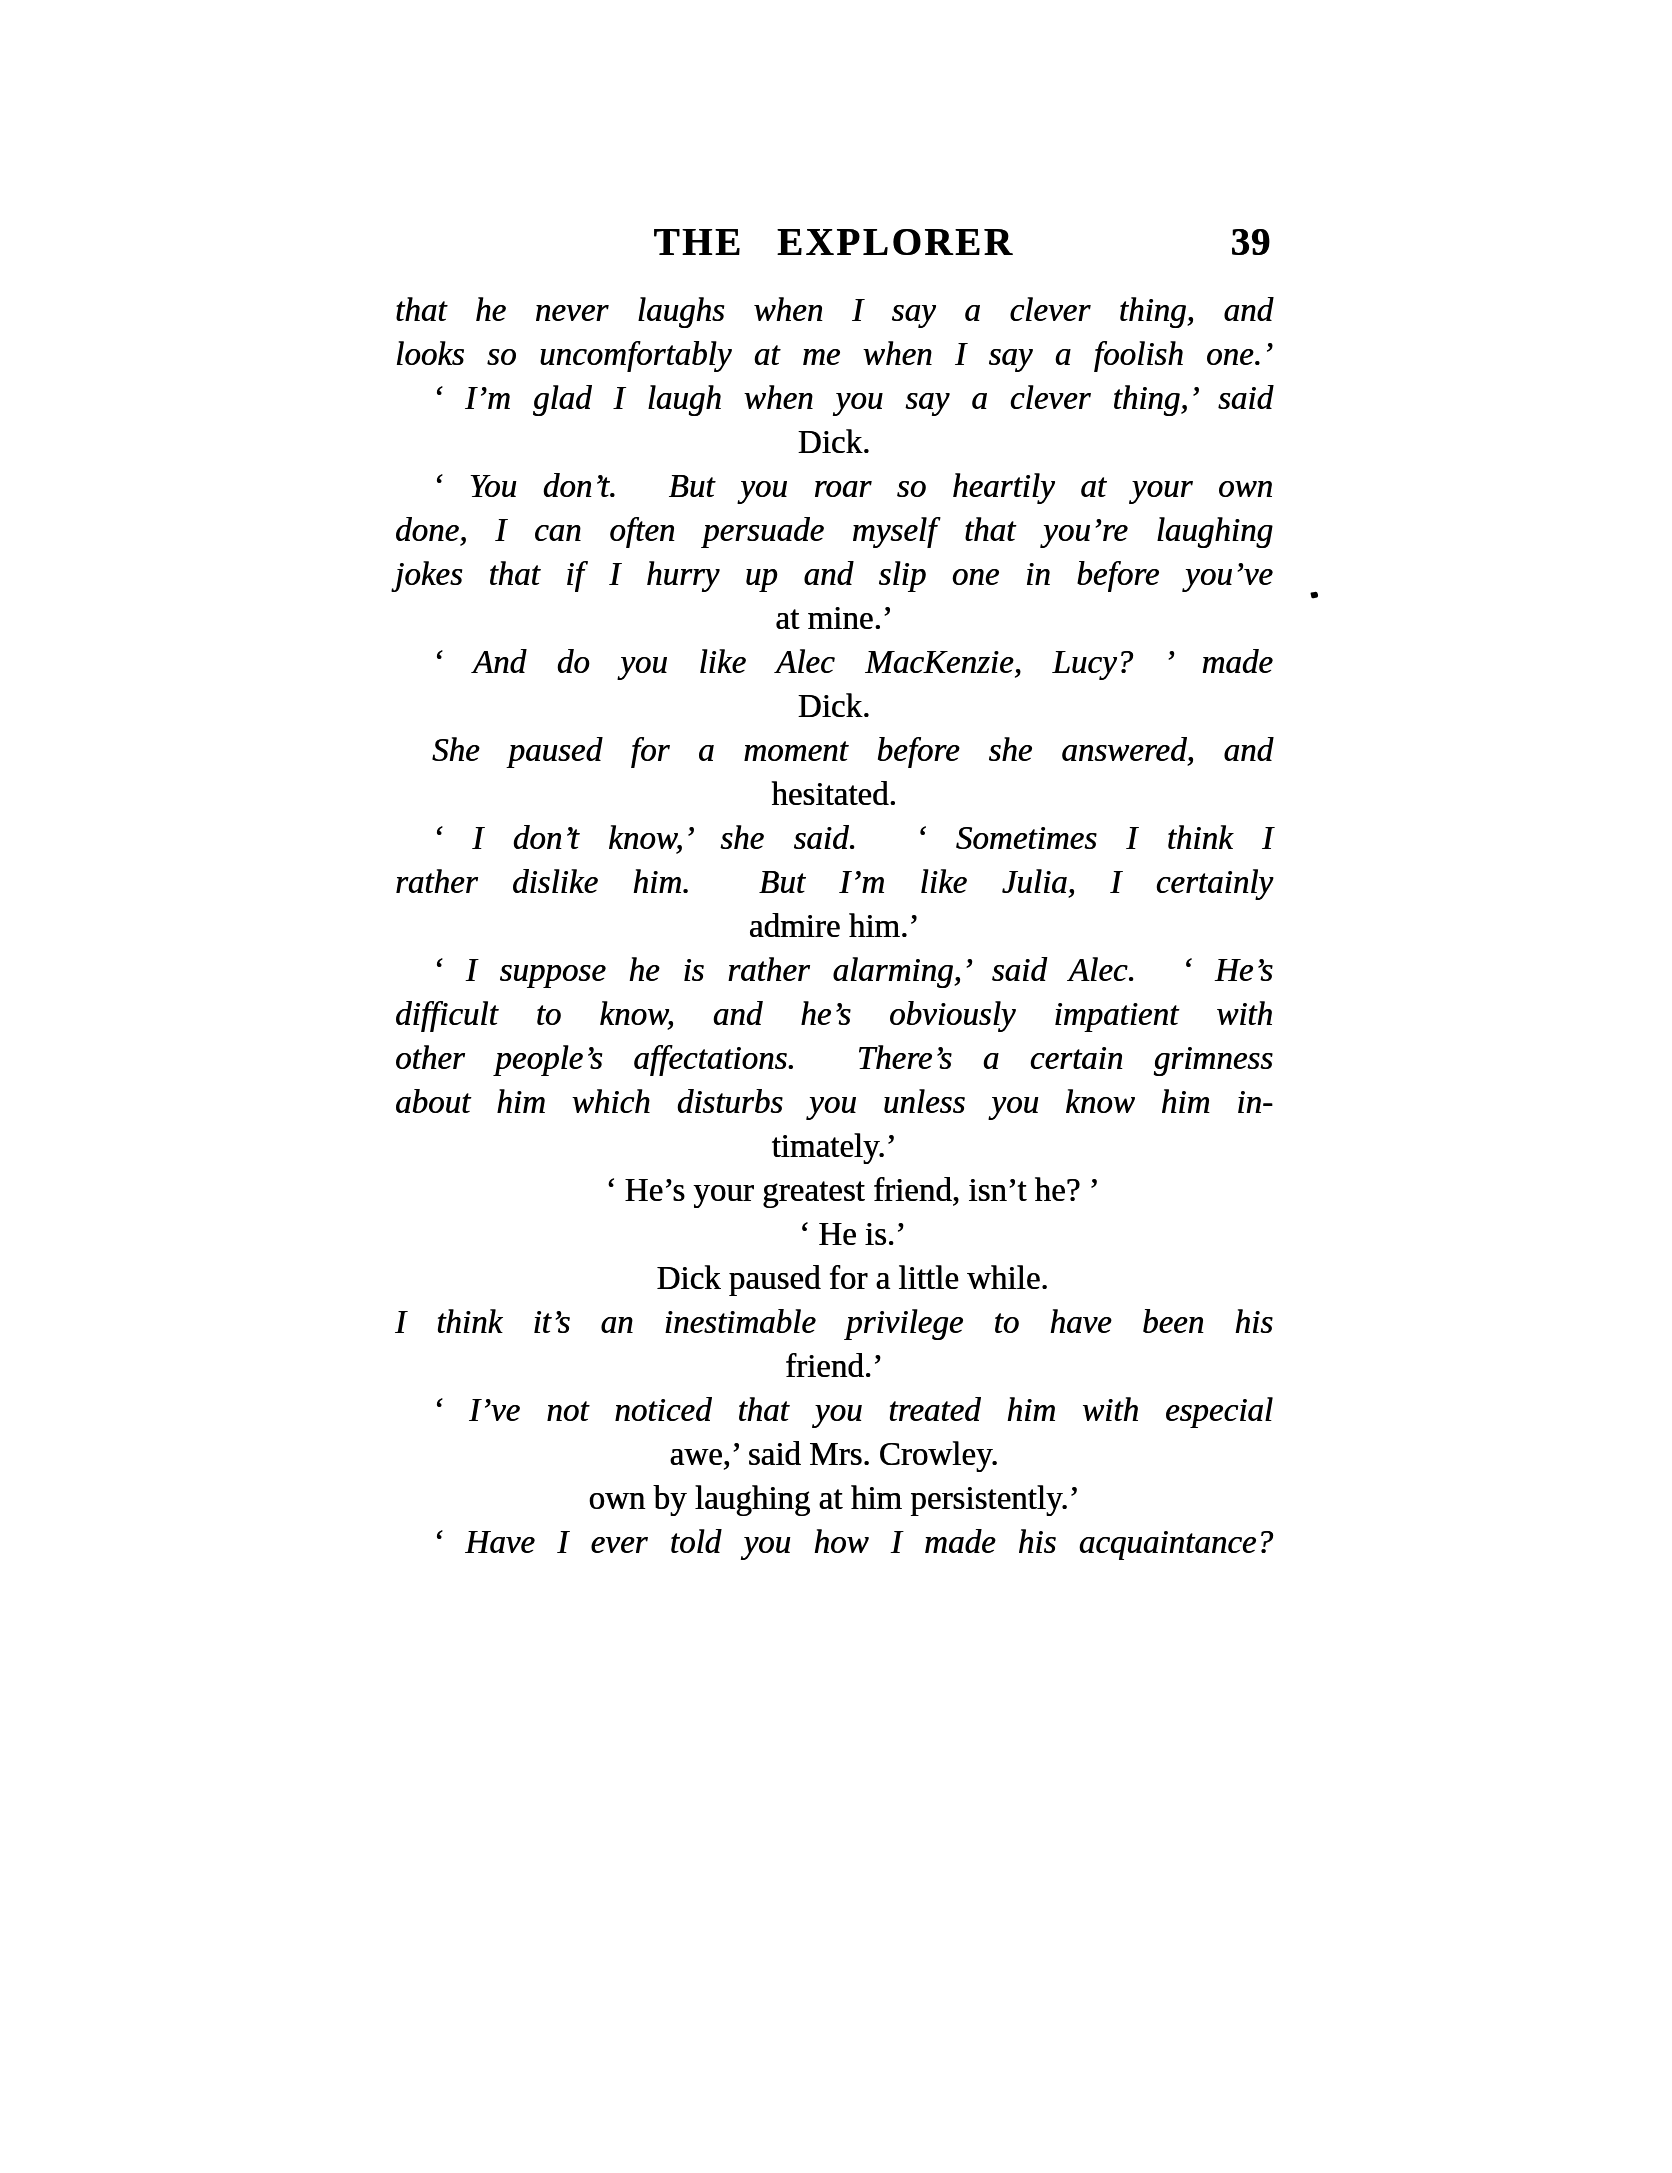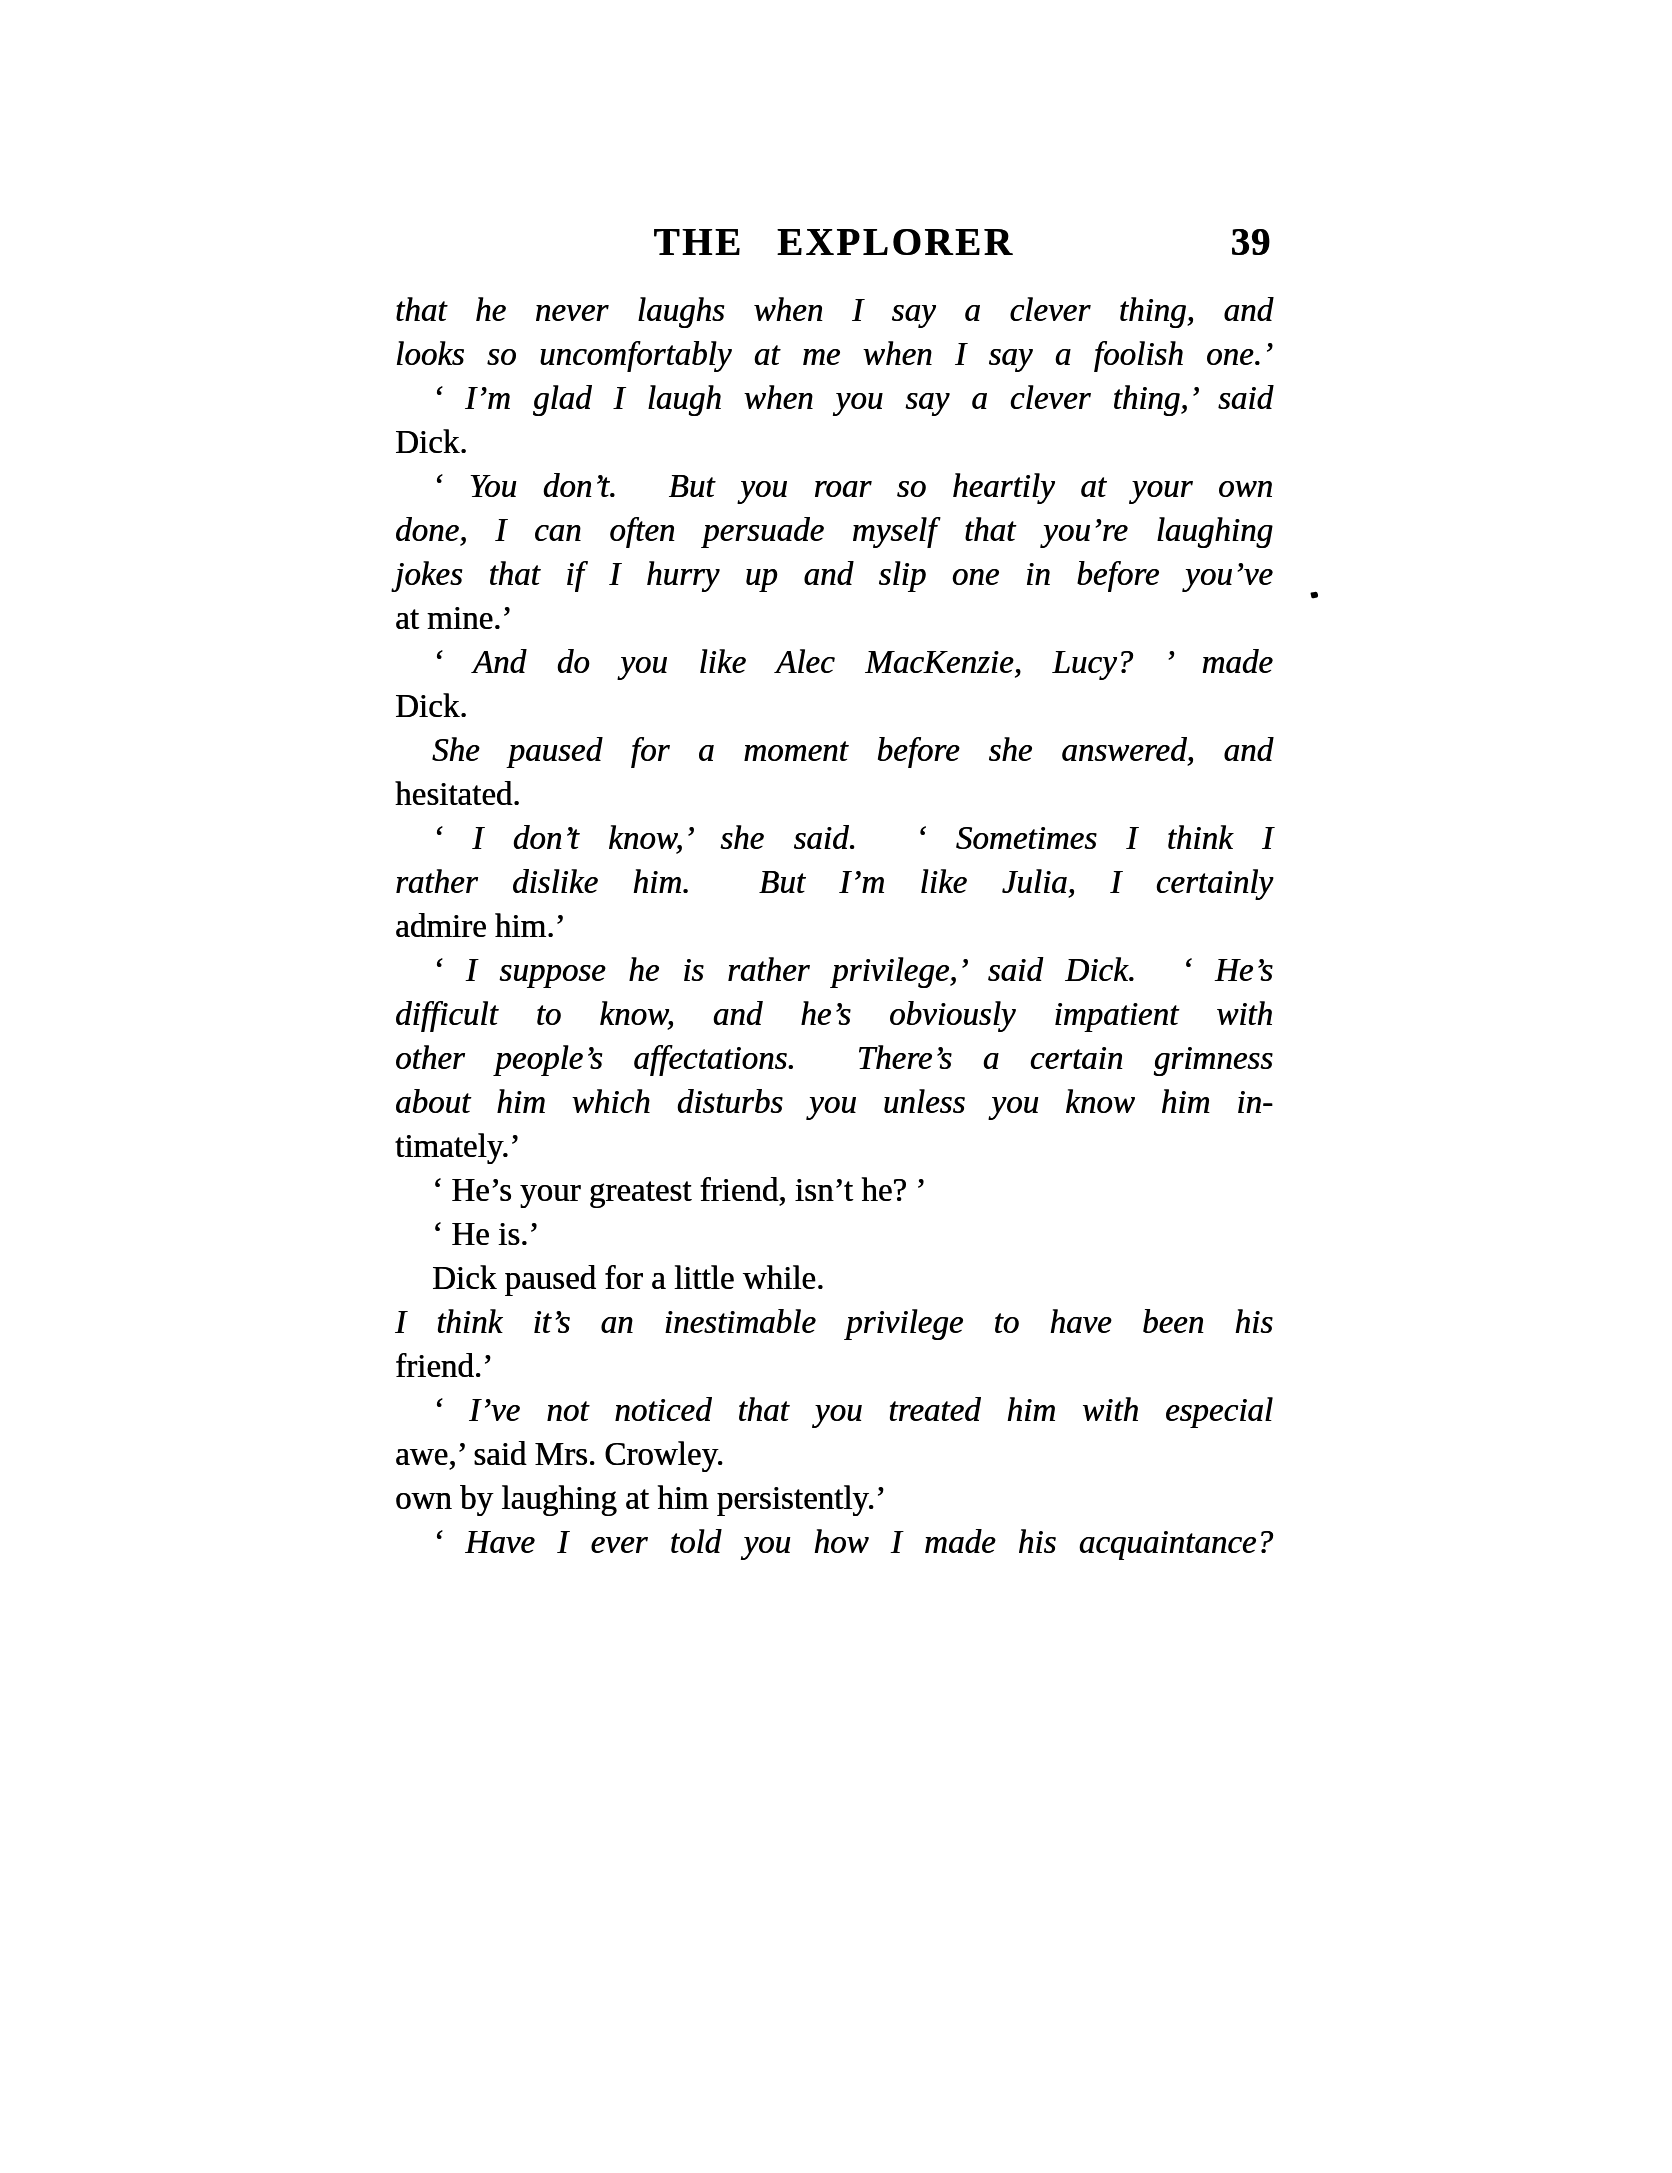--- a/index.html
+++ b/index.html
@@ -45,21 +45,21 @@
     position: absolute;
     left: 395px;
     top: 288px;
     width: 878px;
     font-size: 33px;
     line-height: 44px;
     text-shadow: 0.5px 0 0 currentColor;
   }
   .textblock .line {
     white-space: pre-wrap;
-    text-align: left;
+    text-align: center;
   }
   .textblock .line.ind {
     padding-left: 37px;
   }
   .textblock .line.jst {
     text-align: justify;
     text-align-last: justify;
     font-style: italic;
   }
   
@@ -93,21 +93,21 @@
       <div class="line jst">done, I can often persuade myself that you’re laughing</div>
       <div class="line jst">jokes that if I hurry up and slip one in before you’ve</div>
       <div class="line">at mine.’</div>
       <div class="line ind jst">‘ And do you like Alec MacKenzie, Lucy? ’ made</div>
       <div class="line">Dick.</div>
       <div class="line ind jst">She paused for a moment before she answered, and</div>
       <div class="line">hesitated.</div>
       <div class="line ind jst">‘ I don’t know,’ she said.  ‘ Sometimes I think I</div>
       <div class="line jst">rather dislike him.  But I’m like Julia, I certainly</div>
       <div class="line">admire him.’</div>
-      <div class="line ind jst">‘ I suppose he is rather privilege,’ said Dick.  ‘ He’s</div>
+      <div class="line ind jst">‘ I suppose he is rather alarming,’ said Alec.  ‘ He’s</div>
       <div class="line jst">difficult to know, and he’s obviously impatient with</div>
       <div class="line jst">other people’s affectations.  There’s a certain grimness</div>
       <div class="line jst">about him which disturbs you unless you know him in-</div>
       <div class="line">timately.’</div>
       <div class="line ind">‘ He’s your greatest friend, isn’t he? ’</div>
       <div class="line ind">‘ He is.’</div>
       <div class="line ind">Dick paused for a little while.</div>
       <div class="line jst">I think it’s an inestimable privilege to have been his</div>
       <div class="line">friend.’</div>
       <div class="line ind jst">‘ I’ve not noticed that you treated him with especial</div>

